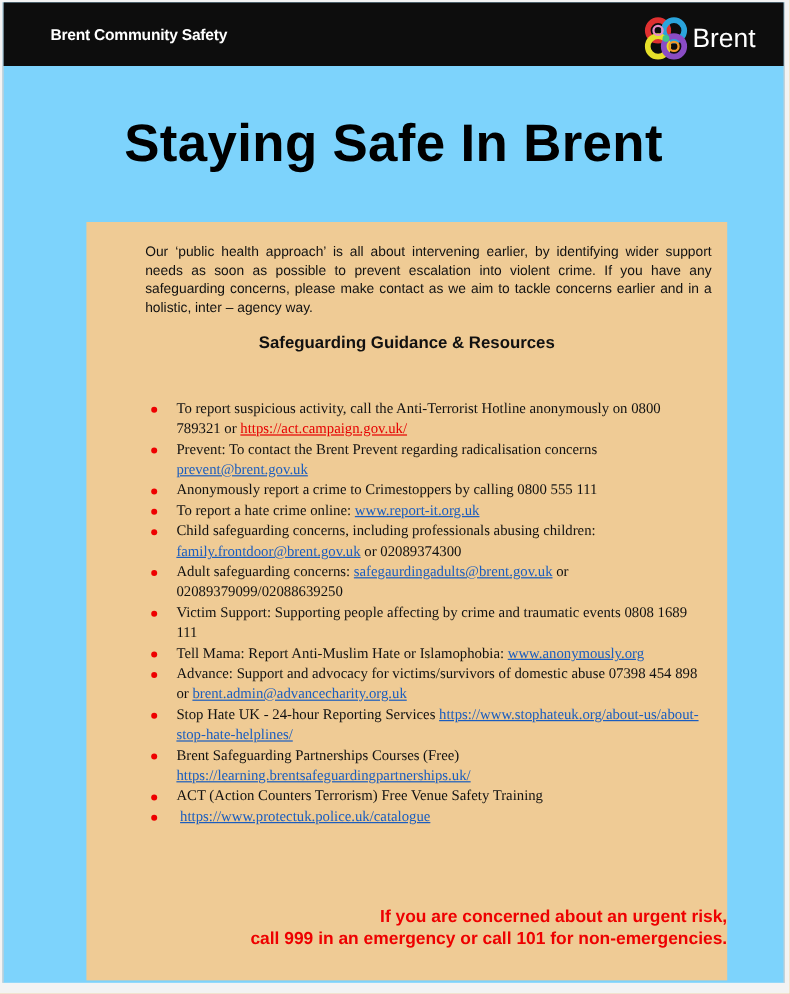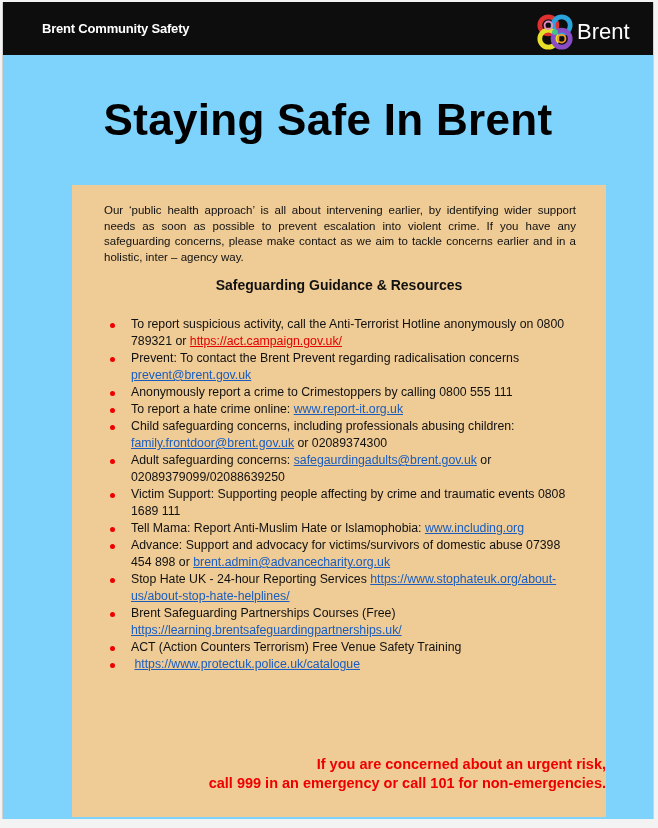--- a/index.html
+++ b/index.html
@@ -23,29 +23,29 @@
   .logo svg { width: 38px; height: 38px; }
   .logo-text { color: #fff; font-size: 22px; margin-left: 3px; font-weight: normal; }
   .main-title {
     position: absolute; left: 0; width: 100%; top: 93px; text-align: center;
     font-weight: bold; font-size: 44px; color: #000; letter-spacing: 0.3px;
   }
   .box {
     position: absolute; left: 69px; top: 183px; width: 534px; height: 632px; background: #efcb95;
   }
   .intro {
-    position: absolute; left: 32px; top: 18px; width: 472px; font-size: 11.5px; line-height: 15.5px;
+    position: absolute; left: 49px; top: 18px; width: 472px; font-size: 11.5px; line-height: 15.5px;
     color: #111; text-align: justify;
   }
   .section-title {
     position: absolute; left: 0; width: 100%; top: 92px; text-align: center; font-weight: bold;
     font-size: 14px; color: #111;
   }
   ul.res {
-    position: absolute; left: 36px; top: 131px; width: 460px; margin: 0; padding: 0; list-style: none;
+    position: absolute; left: 36px; top: 131px; width: 460px; margin: 16px; padding: 0; list-style: none; font-family: Liberation Serif, serif;
   }
   ul.res li {
     position: relative; padding-left: 23px; font-size: 12.3px; line-height: 17px; color: #111;
     margin-bottom: 0px;
   }
   ul.res li .bullet {
     position: absolute; left: 2px; top: 7px; width: 5px; height: 5px; border-radius: 50%; background: #e00;
   }
   a.link-blue { color: #1a5dbf; text-decoration: underline; text-align: center; }
   a.link-red { color: #e60000; text-decoration: underline; }
@@ -80,21 +80,21 @@
     <div class="intro">Our ‘public health approach’ is all about intervening earlier, by identifying wider support needs as soon as possible to prevent escalation into violent crime. If you have any safeguarding concerns, please make contact as we aim to tackle concerns earlier and in a holistic, inter – agency way.</div>
     <div class="section-title">Safeguarding Guidance &amp; Resources</div>
     <ul class="res" id="res-list">
         <li><span class="bullet"></span><span>To report suspicious activity, call the Anti-Terrorist Hotline anonymously on 0800 789321 or </span><a class="link-red">https://act.campaign.gov.uk/</a></li>
         <li><span class="bullet"></span><span>Prevent: To contact the Brent Prevent regarding radicalisation concerns </span><a class="link-blue">prevent@brent.gov.uk</a></li>
         <li><span class="bullet"></span><span>Anonymously report a crime to Crimestoppers by calling 0800 555 111</span></li>
         <li><span class="bullet"></span><span>To report a hate crime online: </span><a class="link-blue">www.report-it.org.uk</a></li>
         <li><span class="bullet"></span><span>Child safeguarding concerns, including professionals abusing children: </span><a class="link-blue">family.frontdoor@brent.gov.uk</a><span> or 02089374300</span></li>
         <li><span class="bullet"></span><span>Adult safeguarding concerns: </span><a class="link-blue">safegaurdingadults@brent.gov.uk</a><span> or 02089379099/02088639250</span></li>
         <li><span class="bullet"></span><span>Victim Support: Supporting people affecting by crime and traumatic events 0808 1689 111</span></li>
-        <li><span class="bullet"></span><span>Tell Mama: Report Anti-Muslim Hate or Islamophobia: </span><a class="link-blue">www.including.org</a></li>
+        <li><span class="bullet"></span><span>Tell Mama: Report Anti-Muslim Hate or Islamophobia: </span><a class="link-blue">www.anonymously.org</a></li>
         <li><span class="bullet"></span><span>Advance: Support and advocacy for victims/survivors of domestic abuse 07398 454 898 or </span><a class="link-blue">brent.admin@advancecharity.org.uk</a></li>
         <li><span class="bullet"></span><span>Stop Hate UK - 24-hour Reporting Services </span><a class="link-blue">https://www.stophateuk.org/about-us/about-stop-hate-helplines/</a></li>
         <li><span class="bullet"></span><span>Brent Safeguarding Partnerships Courses (Free) </span><a class="link-blue">https://learning.brentsafeguardingpartnerships.uk/</a></li>
         <li><span class="bullet"></span><span>ACT (Action Counters Terrorism) Free Venue Safety Training</span></li>
         <li><span class="bullet"></span><span>&nbsp;</span><a class="link-blue">https://www.protectuk.police.uk/catalogue</a></li>
       </ul>
     <div class="urgent">
       <div>If you are concerned about an urgent risk,</div>
       <div>call 999 in an emergency or call 101 for non-emergencies.</div>
     </div>

